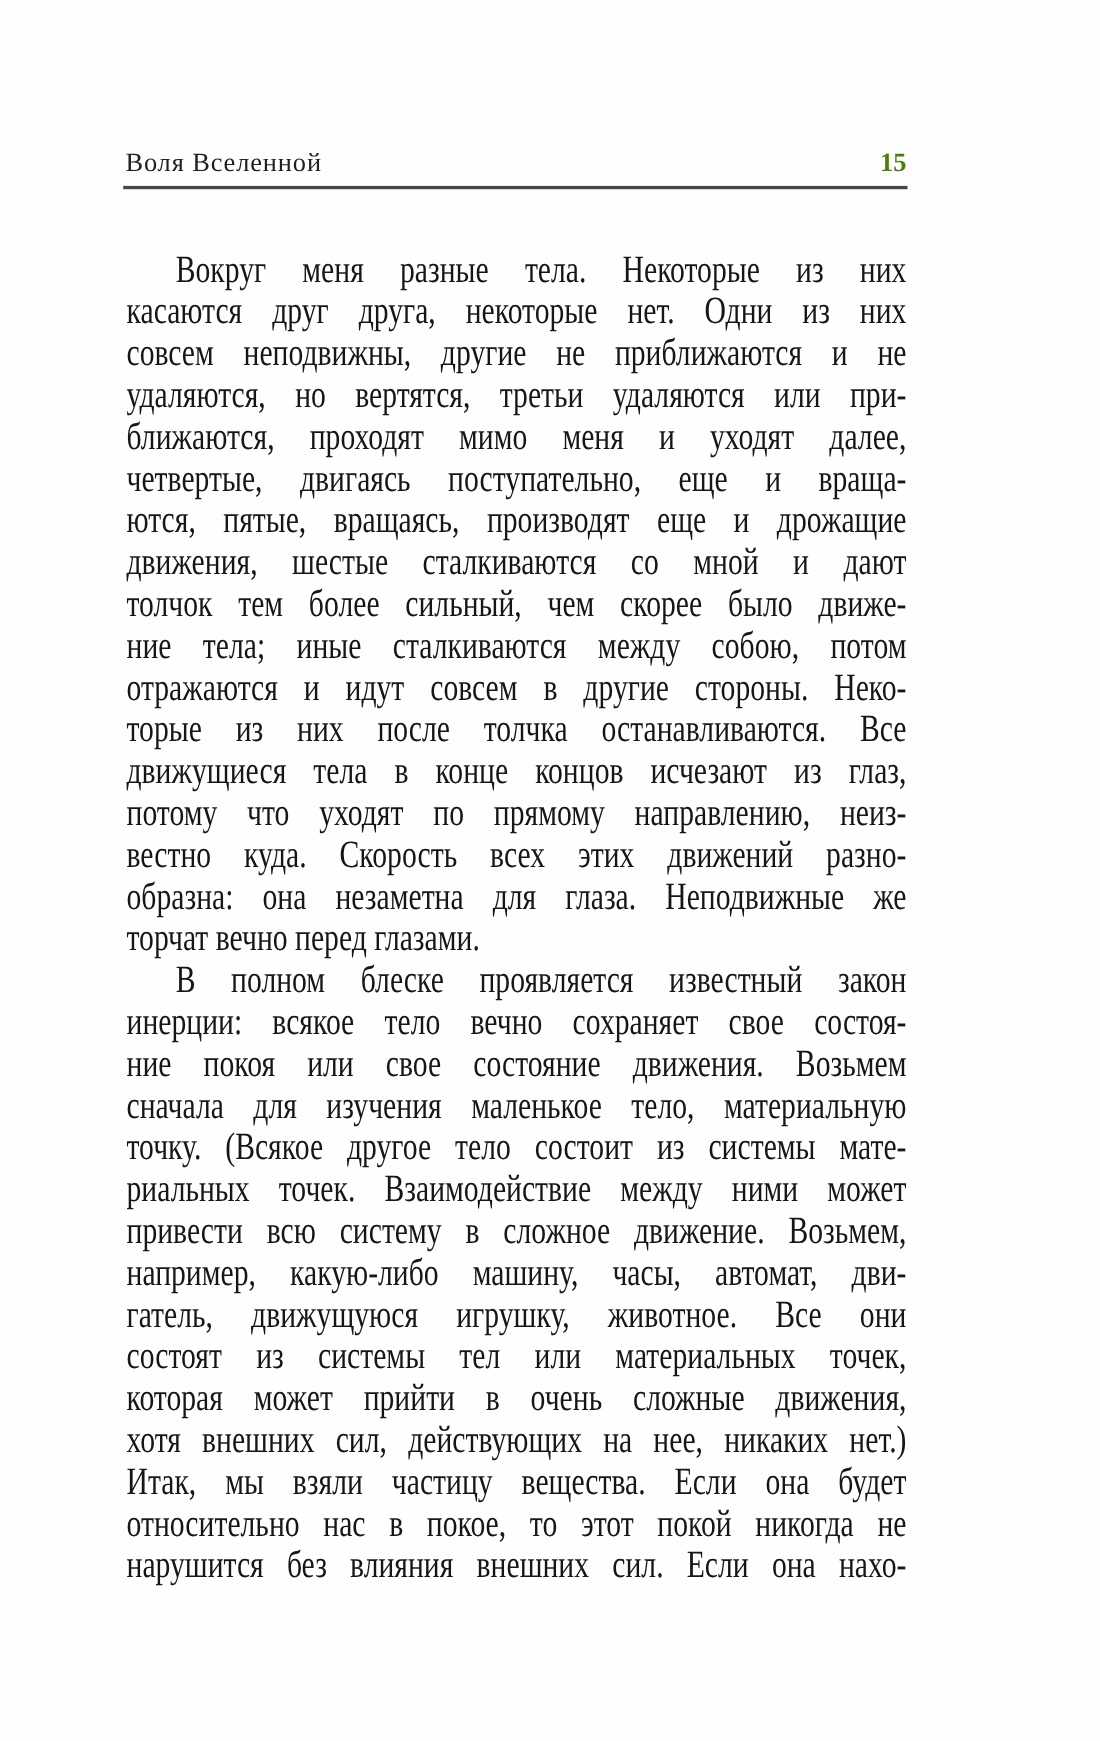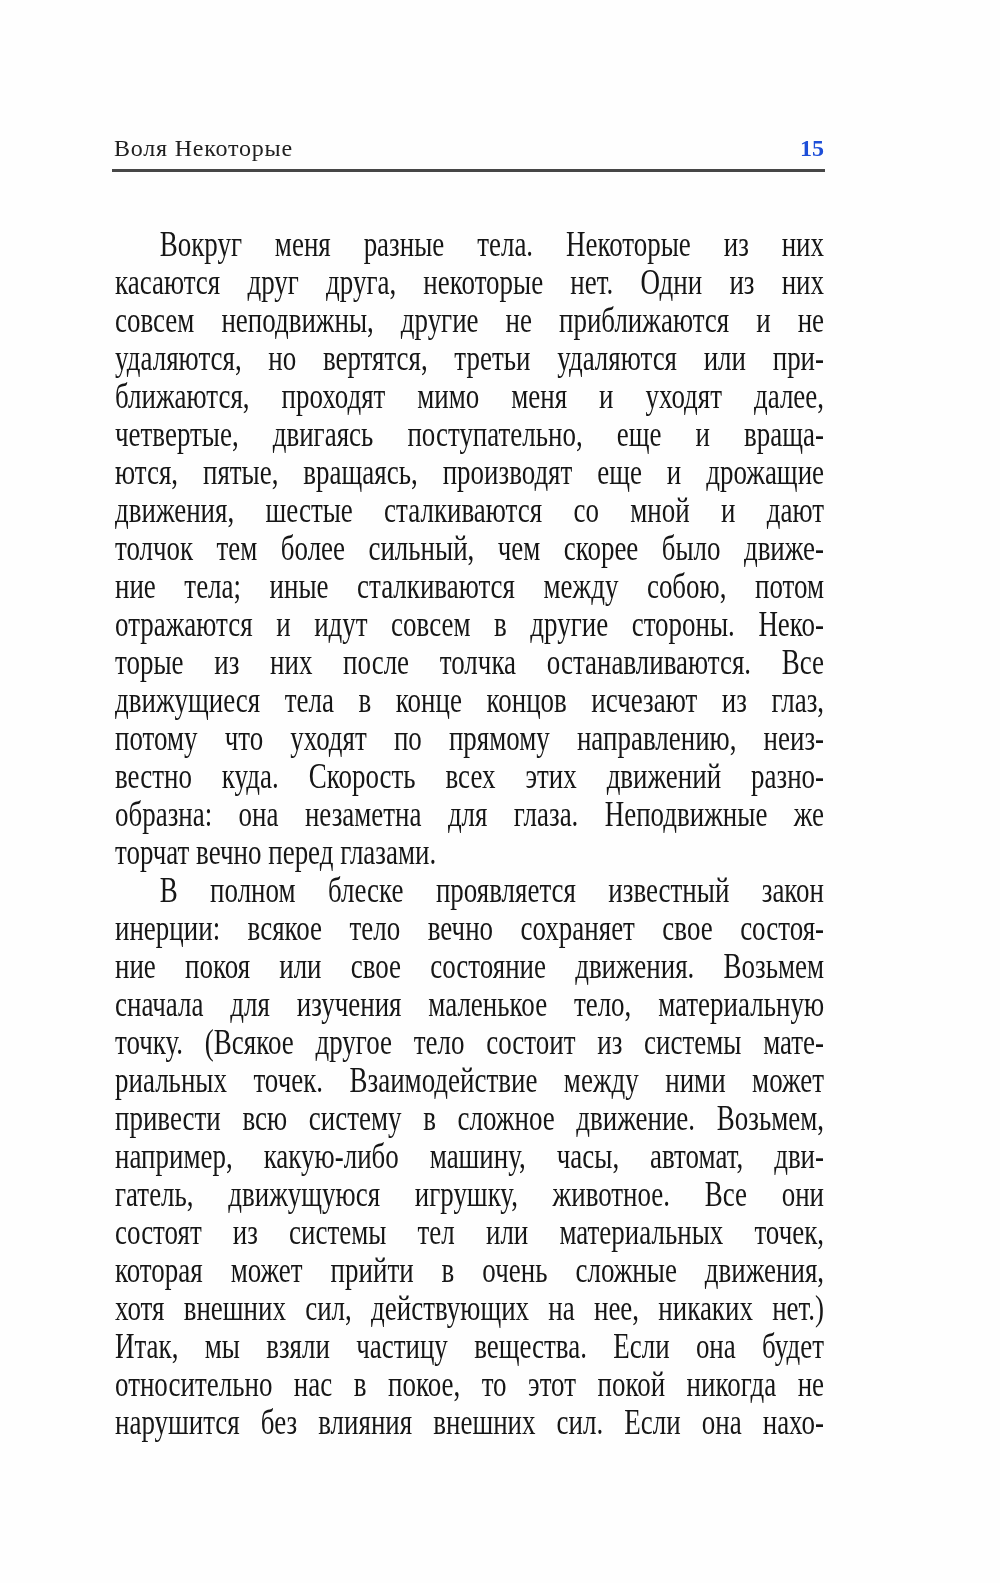--- a/index.html
+++ b/index.html
@@ -27,21 +27,21 @@
   }
   .running-title {
     font-size: 24px;
     letter-spacing: 0.8px;
     color: #202020;
     white-space: nowrap;
   }
   .page-number {
     font-size: 24px;
     font-weight: bold;
-    color: #1d4ed8;
+    color: #4d7c0f;
   }
   .header-rule {
     position: absolute;
     left: 112px;
     top: 169px;
     width: 713px;
     height: 3px;
     background: #474747;
   }
   .body-text {
@@ -69,21 +69,21 @@
   .line.flush-left {
     text-align-last: left;
   }
 </style>
 </head>
 <body>
 
 <div class="page">
 
   <div class="header-row">
-    <span class="running-title">Воля Некоторые</span>
+    <span class="running-title">Воля Вселенной</span>
     <span class="page-number">15</span>
   </div>
 
   <div class="header-rule"></div>
 
   <div class="body-text">
     <div>
         <div class="line para-first">Вокруг меня разные тела. Некоторые из них</div>
         <div class="line">касаются друг друга, некоторые нет. Одни из них</div>
         <div class="line">совсем неподвижны, другие не приближаются и не</div>

